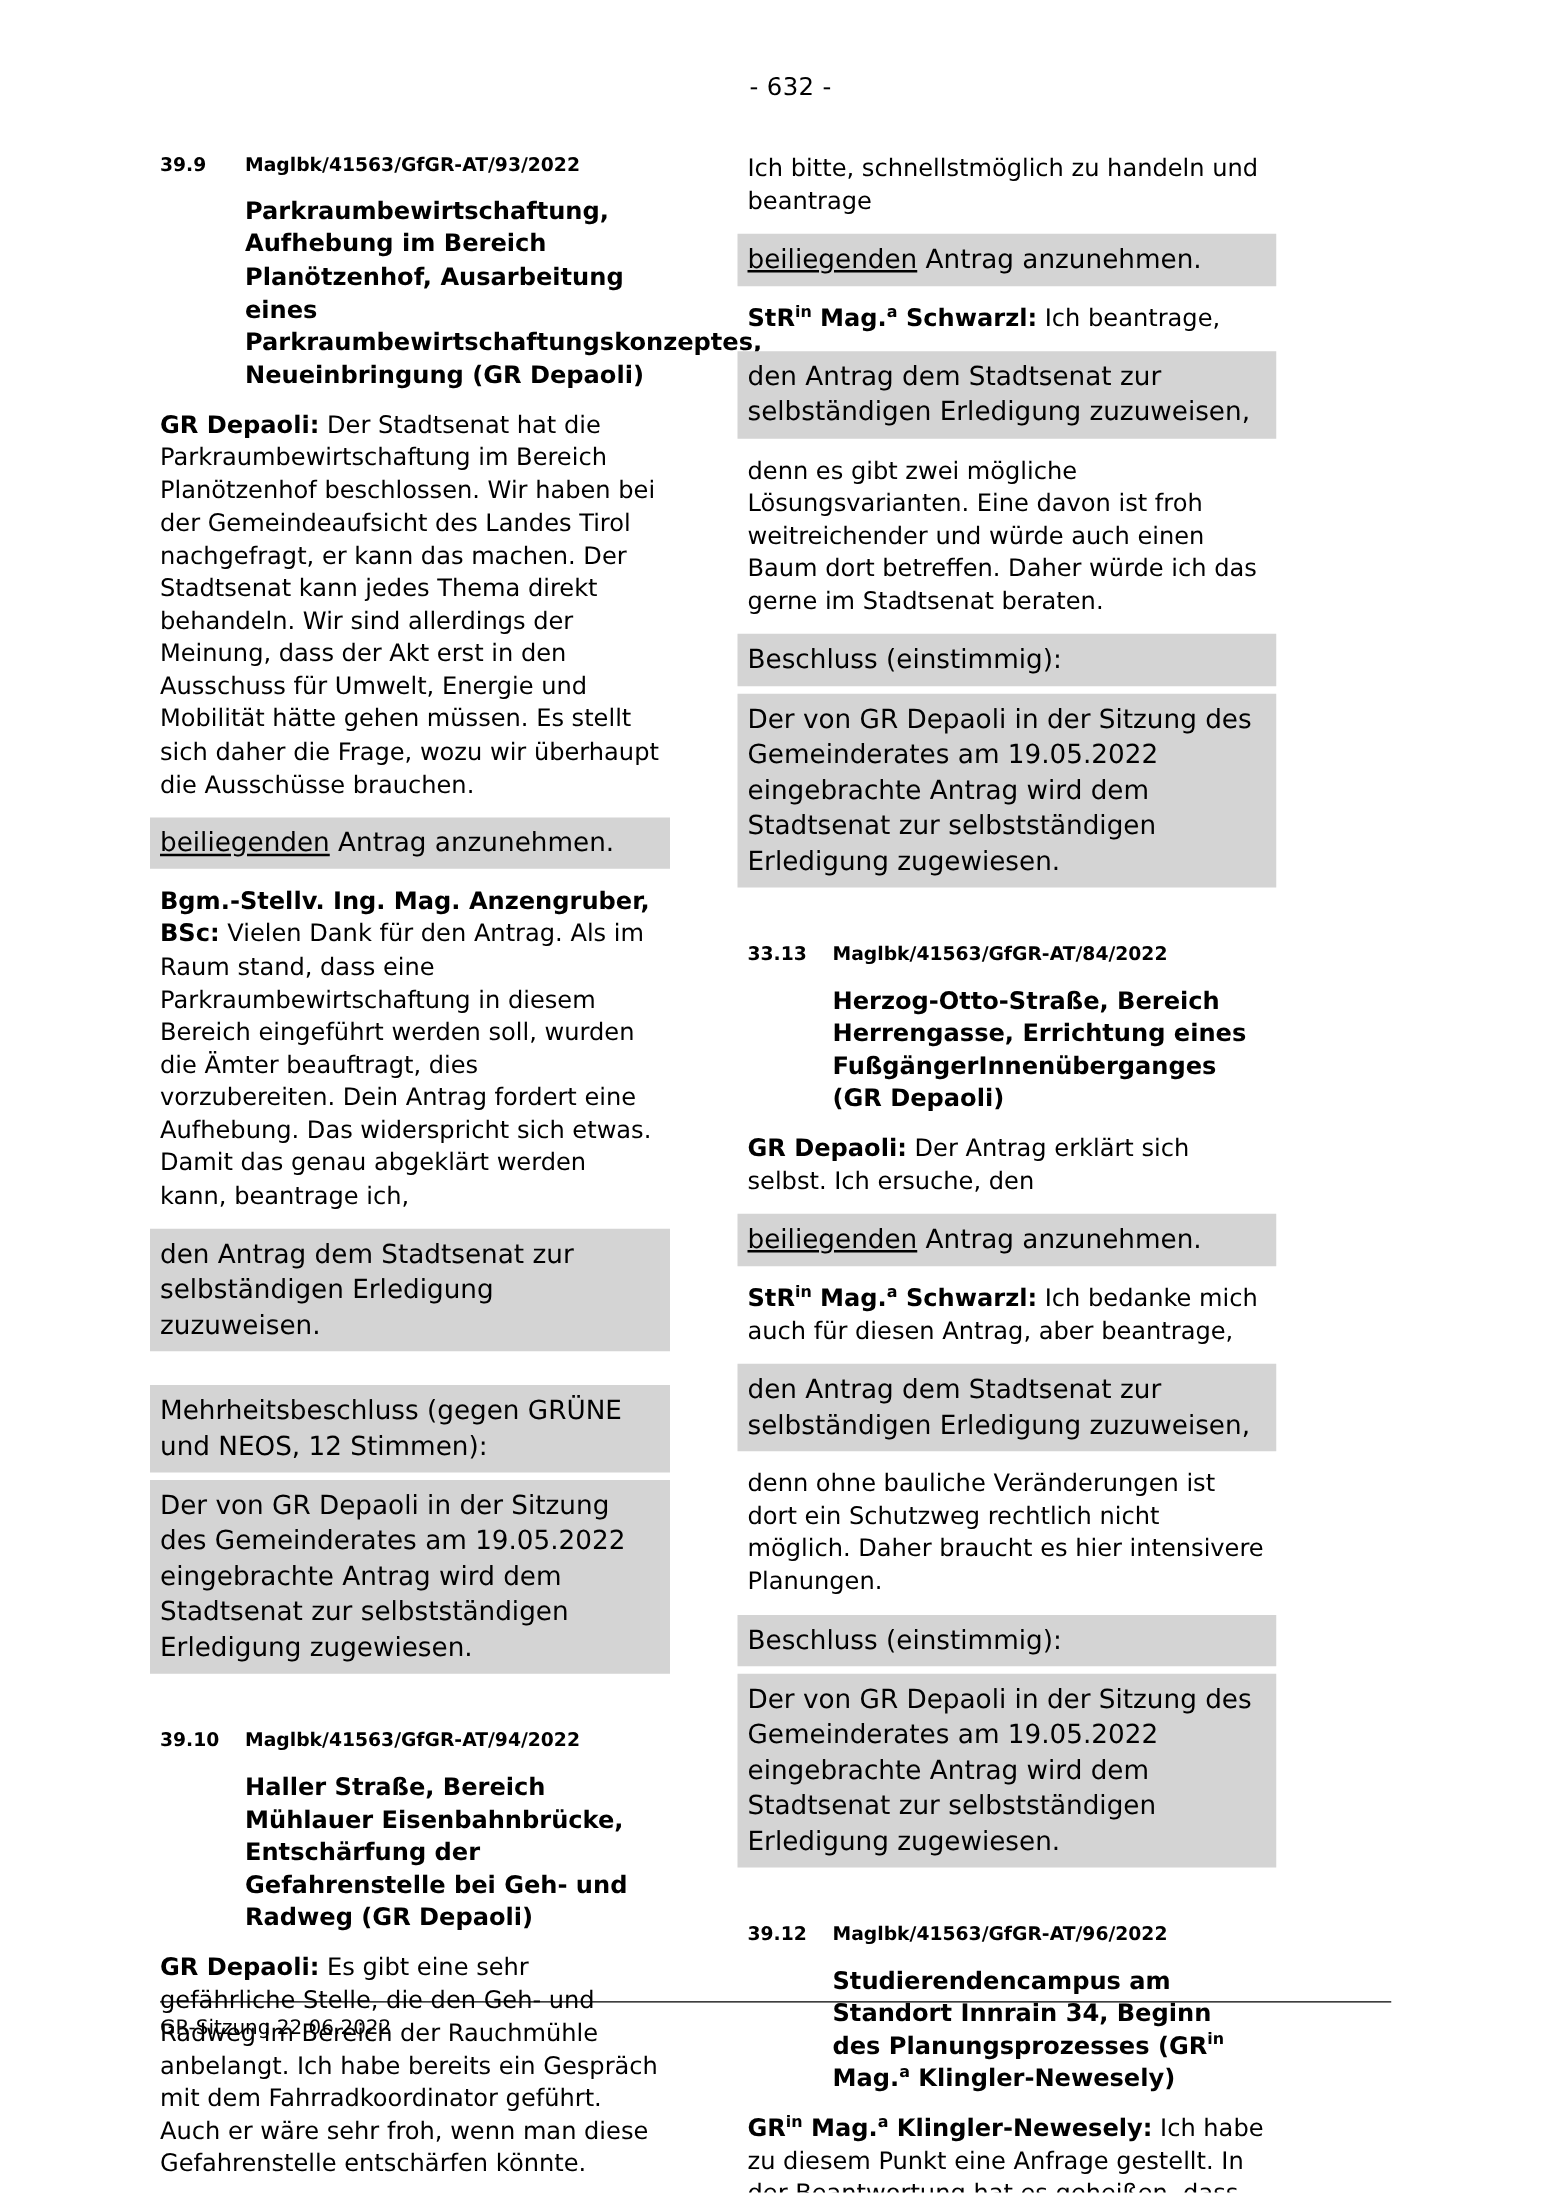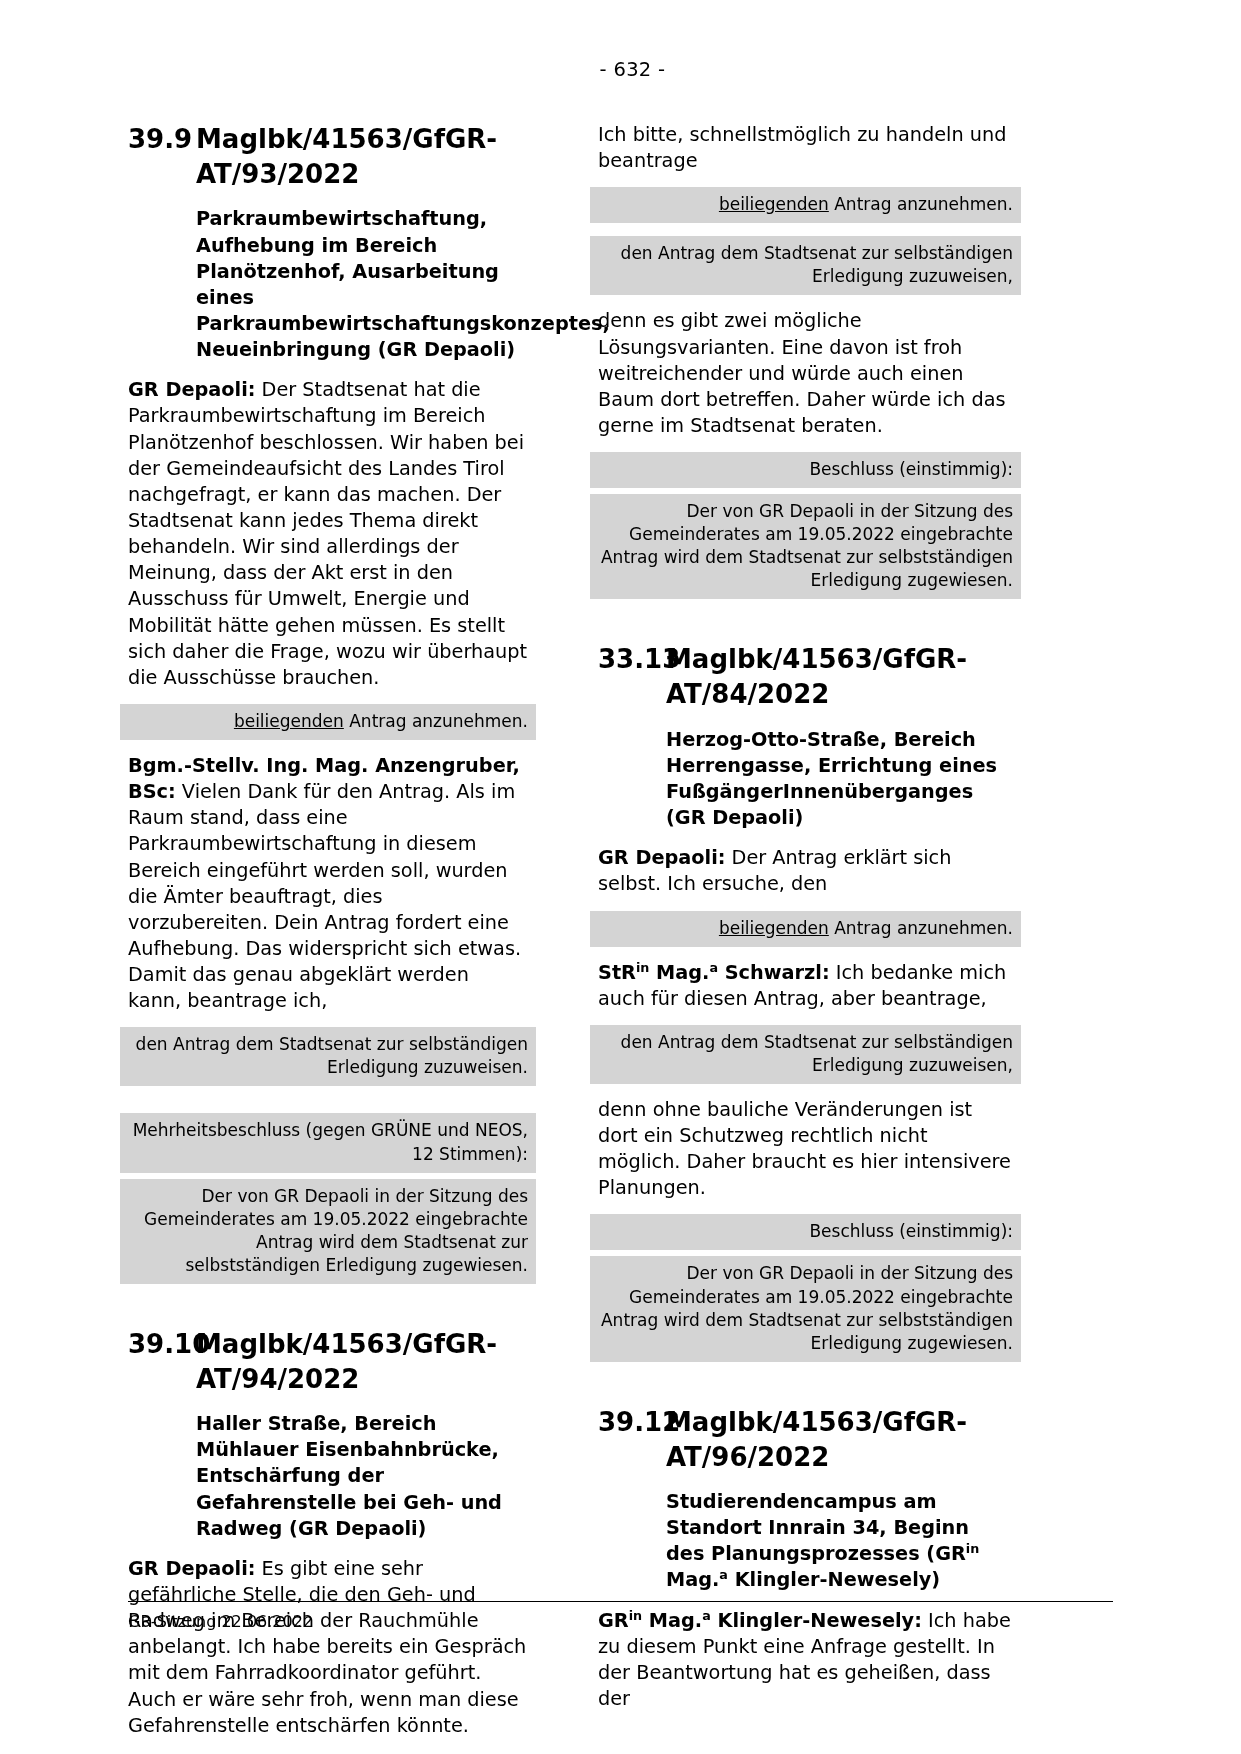--- a/index.html
+++ b/index.html
@@ -45,21 +45,21 @@
   p {
     margin: 0 0 13px 0;
     font-size: 19.3px;
     line-height: 1.355;
     text-align: left;
   }
   .item-head {
     display: flex;
     margin: 0 0 14px 0;
     font-weight: bold;
-    font-size: 26px;
+    font-size: 15px;
     line-height: 1.355;
   }
   .item-head .num {
     width: 68px;
     flex: none;
   }
   .item-head .code {
     flex: 1;
   }
   .item-title {
@@ -70,23 +70,22 @@
   }
   .body-text {
     margin-bottom: 13px;
   }
   .hl {
     background: #d4d4d4;
     padding: 6px 8px 7px 8px;
     margin: 0 0 13px -8px;
     width: calc(100% + 16px);
     box-sizing: border-box;
-    font-size: 17px;
-    line-height: 1.355;
-    text-align: right;
+    font-size: 21px;
+    line-height: 1.355;
   }
   .hl.tight {
     margin-bottom: 6px;
   }
   .u {
     text-decoration: underline;
   }
   b, strong {
     font-weight: bold;
   }
@@ -155,20 +154,21 @@
       <p class="body-text"><b>GR Depaoli:</b><span> Es gibt eine sehr gefährliche Stelle, die den Geh- und Radweg im Bereich der Rauchmühle anbelangt. Ich habe bereits ein Gespräch mit dem Fahrradkoordinator geführt. Auch er wäre sehr froh, wenn man diese Gefahrenstelle entschärfen könnte.</span></p>
 
     </div>
 
     <div class="col right">
 
       <p class="body-text">Ich bitte, schnellstmöglich zu handeln und beantrage</p>
 
       <div class="hl"><span class="u">beiliegenden</span><span> Antrag anzunehmen.</span></div>
 
+      <p class="body-text"><b><span>StR</span><sup>in</sup><span> Mag.</span><sup>a</sup><span> Schwarzl:</span></b><span> Ich beantrage,</span></p>
 
       <div class="hl">den Antrag dem Stadtsenat zur selbständigen Erledigung zuzuweisen,</div>
 
       <p class="body-text">denn es gibt zwei mögliche Lösungsvarianten. Eine davon ist froh weitreichender und würde auch einen Baum dort betreffen. Daher würde ich das gerne im Stadtsenat beraten.</p>
 
       <div class="hl tight">Beschluss (einstimmig):</div>
       <div class="hl">Der von GR Depaoli in der Sitzung des Gemeinderates am 19.05.2022 eingebrachte Antrag wird dem Stadtsenat zur selbstständigen Erledigung zugewiesen.</div>
 
       <div class="spacer-md"></div>
 

